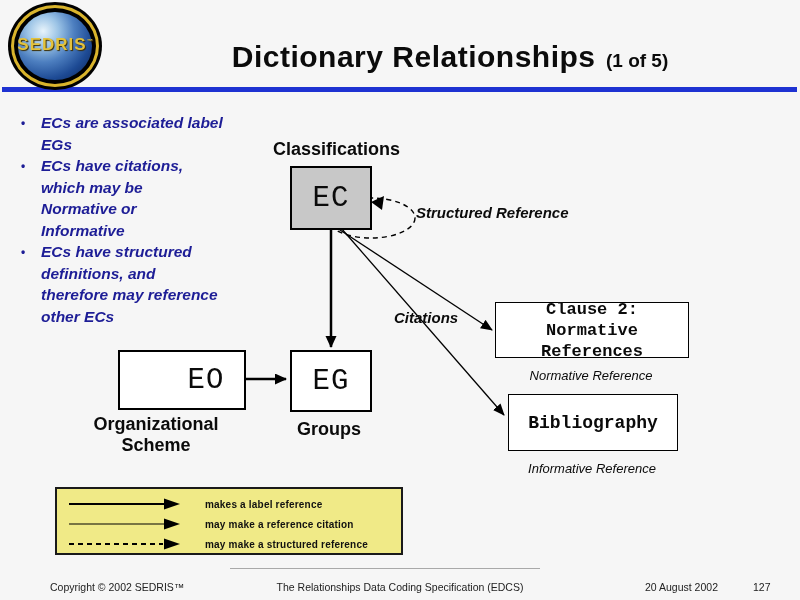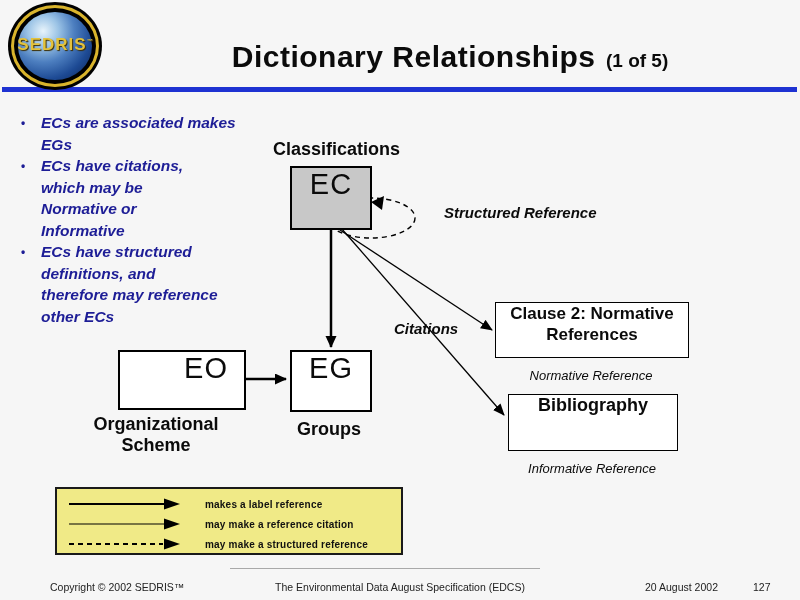--- a/index.html
+++ b/index.html
@@ -24,22 +24,22 @@
   
   .bullets{position:absolute;left:18px;top:112px;width:250px;z-index:2;}
   .bullet{display:flex;color:#1d1d96;font-weight:bold;font-style:italic;font-size:15.5px;line-height:21.5px;}
   .bullet .dot{width:20px;flex:0 0 20px;font-style:normal;font-size:12px;padding-top:1px;text-align:left;padding-left:3px;}
   .bullet .txt{white-space:pre-line;width:225px;}
 
   
   .wires{position:absolute;left:0;top:0;z-index:1;}
 
   
-  .box{position:absolute;border:2px solid #000;background:#fff;display:flex;align-items:flex-start;
-    justify-content:center;text-align:center;color:#0b0b0b;z-index:2;}
+  .box{position:absolute;border:2px solid #000;background:#fff;display:flex;align-items:center;
+    justify-content:center;text-align:center;color:#0b0b0b;z-index:2;font-family:Liberation Mono, monospace;}
   .box.gray{background:#c8c8c8;}
   .box .big{font-size:29px;letter-spacing:1px;}
   .lbl{position:absolute;color:#0b0b0b;z-index:2;}
   .lbl.bold18{font-weight:bold;font-size:18px;}
   .lbl.bi15{font-weight:bold;font-style:italic;font-size:15px;}
   .lbl.small{font-size:13px;font-style:italic;}
   .lbl.center{text-align:center;}
   .prewrap{white-space:pre-line;}
 
   
@@ -66,21 +66,21 @@
 
   <div class="title">
     <span class="main">Dictionary Relationships</span>
     <span class="suffix">(1 of 5)</span>
   </div>
   <div class="rule"></div>
 
   <div class="bullets">
     <div class="bullet">
       <span class="dot">•</span>
-      <span class="txt">ECs are associated makes
+      <span class="txt">ECs are associated label
 EGs</span>
     </div>
     <div class="bullet">
       <span class="dot">•</span>
       <span class="txt">ECs have citations,
 which may be
 Normative or
 Informative</span>
     </div>
     <div class="bullet">
@@ -108,23 +108,23 @@
     <ellipse cx="371" cy="218" rx="44" ry="20" fill="none" stroke="#000" stroke-width="1.4" stroke-dasharray="5 4"></ellipse>
     <polygon points="371,202 384,196 382,210" fill="#000"></polygon>
   </svg>
 
   <div class="lbl bold18" style="left:273px;top:139px;">Classifications</div>
 
   <div class="box gray" style="left:290px;top:166px;width:78px;height:60px;">
     <span class="big">EC</span>
   </div>
 
-  <div class="lbl bi15" style="left:444px;top:204px;">Structured Reference</div>
+  <div class="lbl bi15" style="left:416px;top:204px;">Structured Reference</div>
 
-  <div class="lbl bi15" style="left:394px;top:320px;">Citations</div>
+  <div class="lbl bi15" style="left:394px;top:309px;">Citations</div>
 
   <div class="box" style="left:118px;top:350px;width:76px;height:56px;padding-left:48px;">
     <span class="big">EO</span>
   </div>
 
   <div class="box" style="left:290px;top:350px;width:78px;height:58px;">
     <span class="big">EG</span>
   </div>
 
   <div class="box" style="left:495px;top:302px;width:192px;height:54px;border-width:1.5px;font-weight:bold;font-size:17px;line-height:21px;">
@@ -164,17 +164,17 @@
       <svg width="118" height="14">
         <line x1="2" y1="7" x2="96" y2="7" stroke="#000" stroke-width="1.8" stroke-dasharray="5 4"></line>
         <polygon points="97,1.5 113,7 97,12.5" fill="#000"></polygon>
       </svg>
       <span class="legend-label">may make a structured reference</span>
     </div>
   </div>
 
   <div class="footer-line"></div>
   <div class="footer-text" style="left:50px;top:581px;">Copyright © 2002 SEDRIS™</div>
-  <div class="footer-text" style="left:0;top:581px;width:800px;text-align:center;">The Environmental Data August Specification (EDCS)</div>
+  <div class="footer-text" style="left:0;top:581px;width:800px;text-align:center;">The Relationships Data Coding Specification (EDCS)</div>
   <div class="footer-text" style="left:645px;top:581px;">20 August 2002</div>
   <div class="footer-text" style="left:753px;top:581px;">127</div>
 
 </div>
 
 </body></html>

